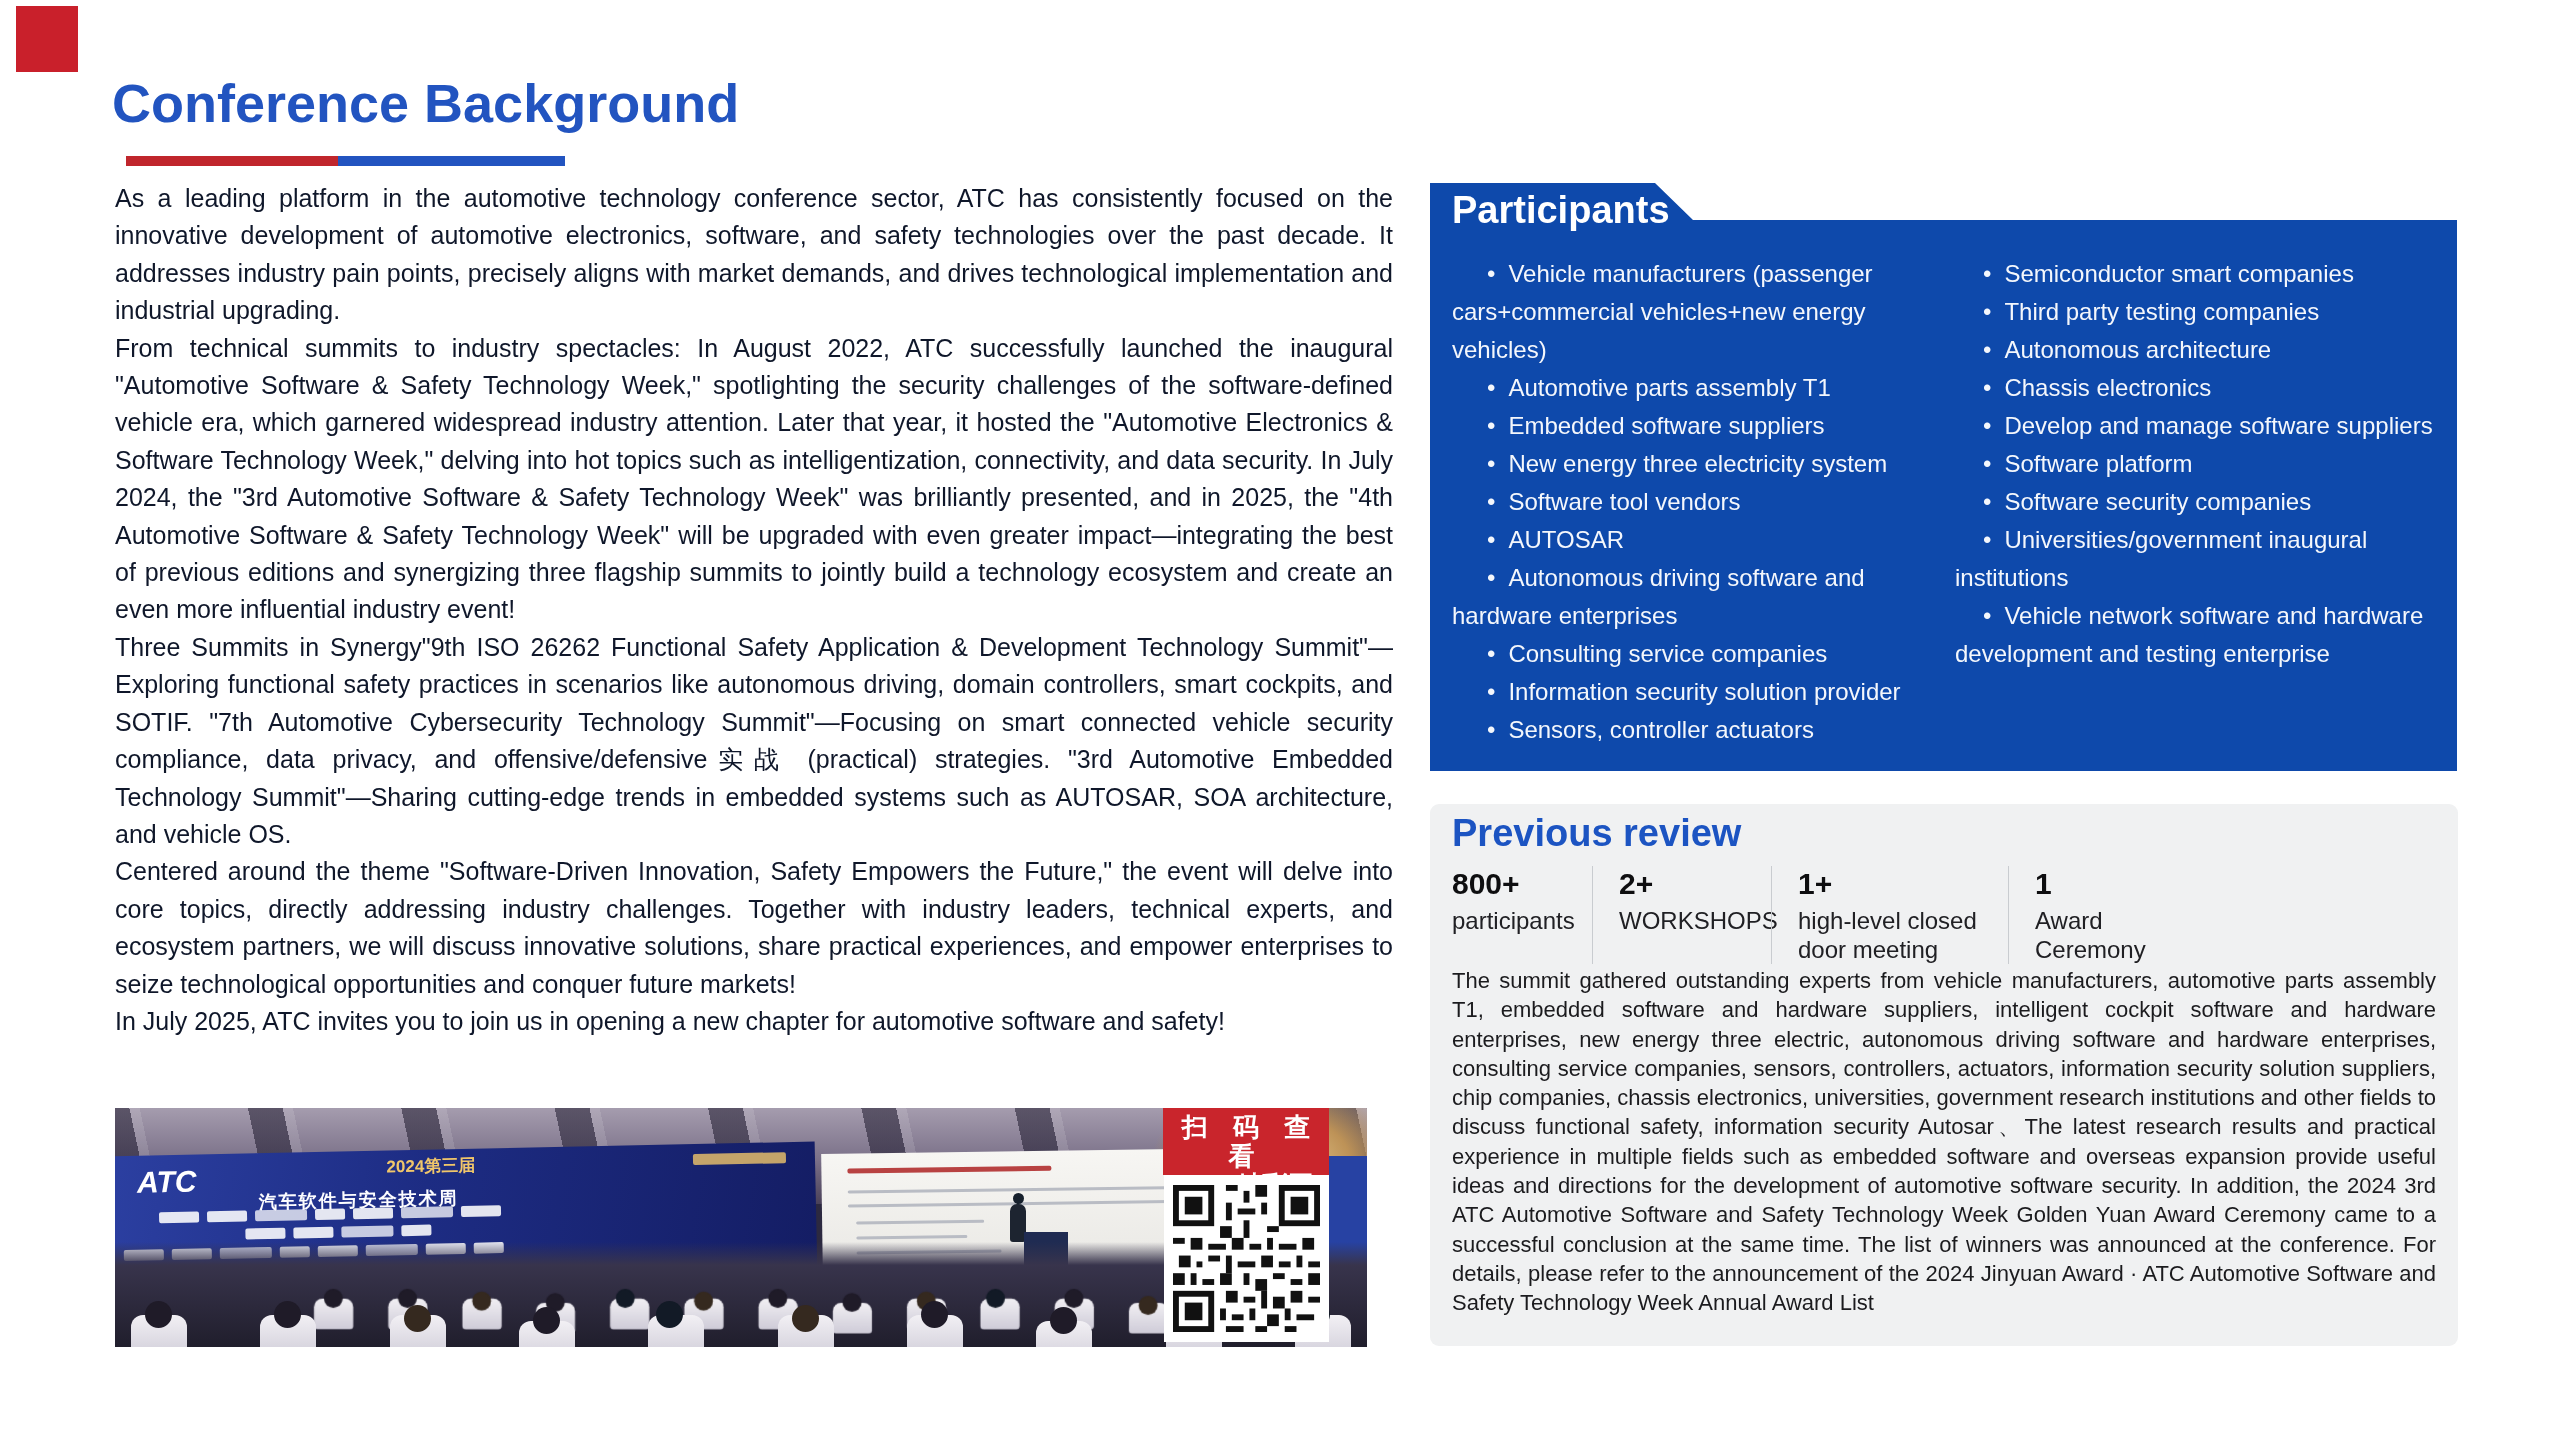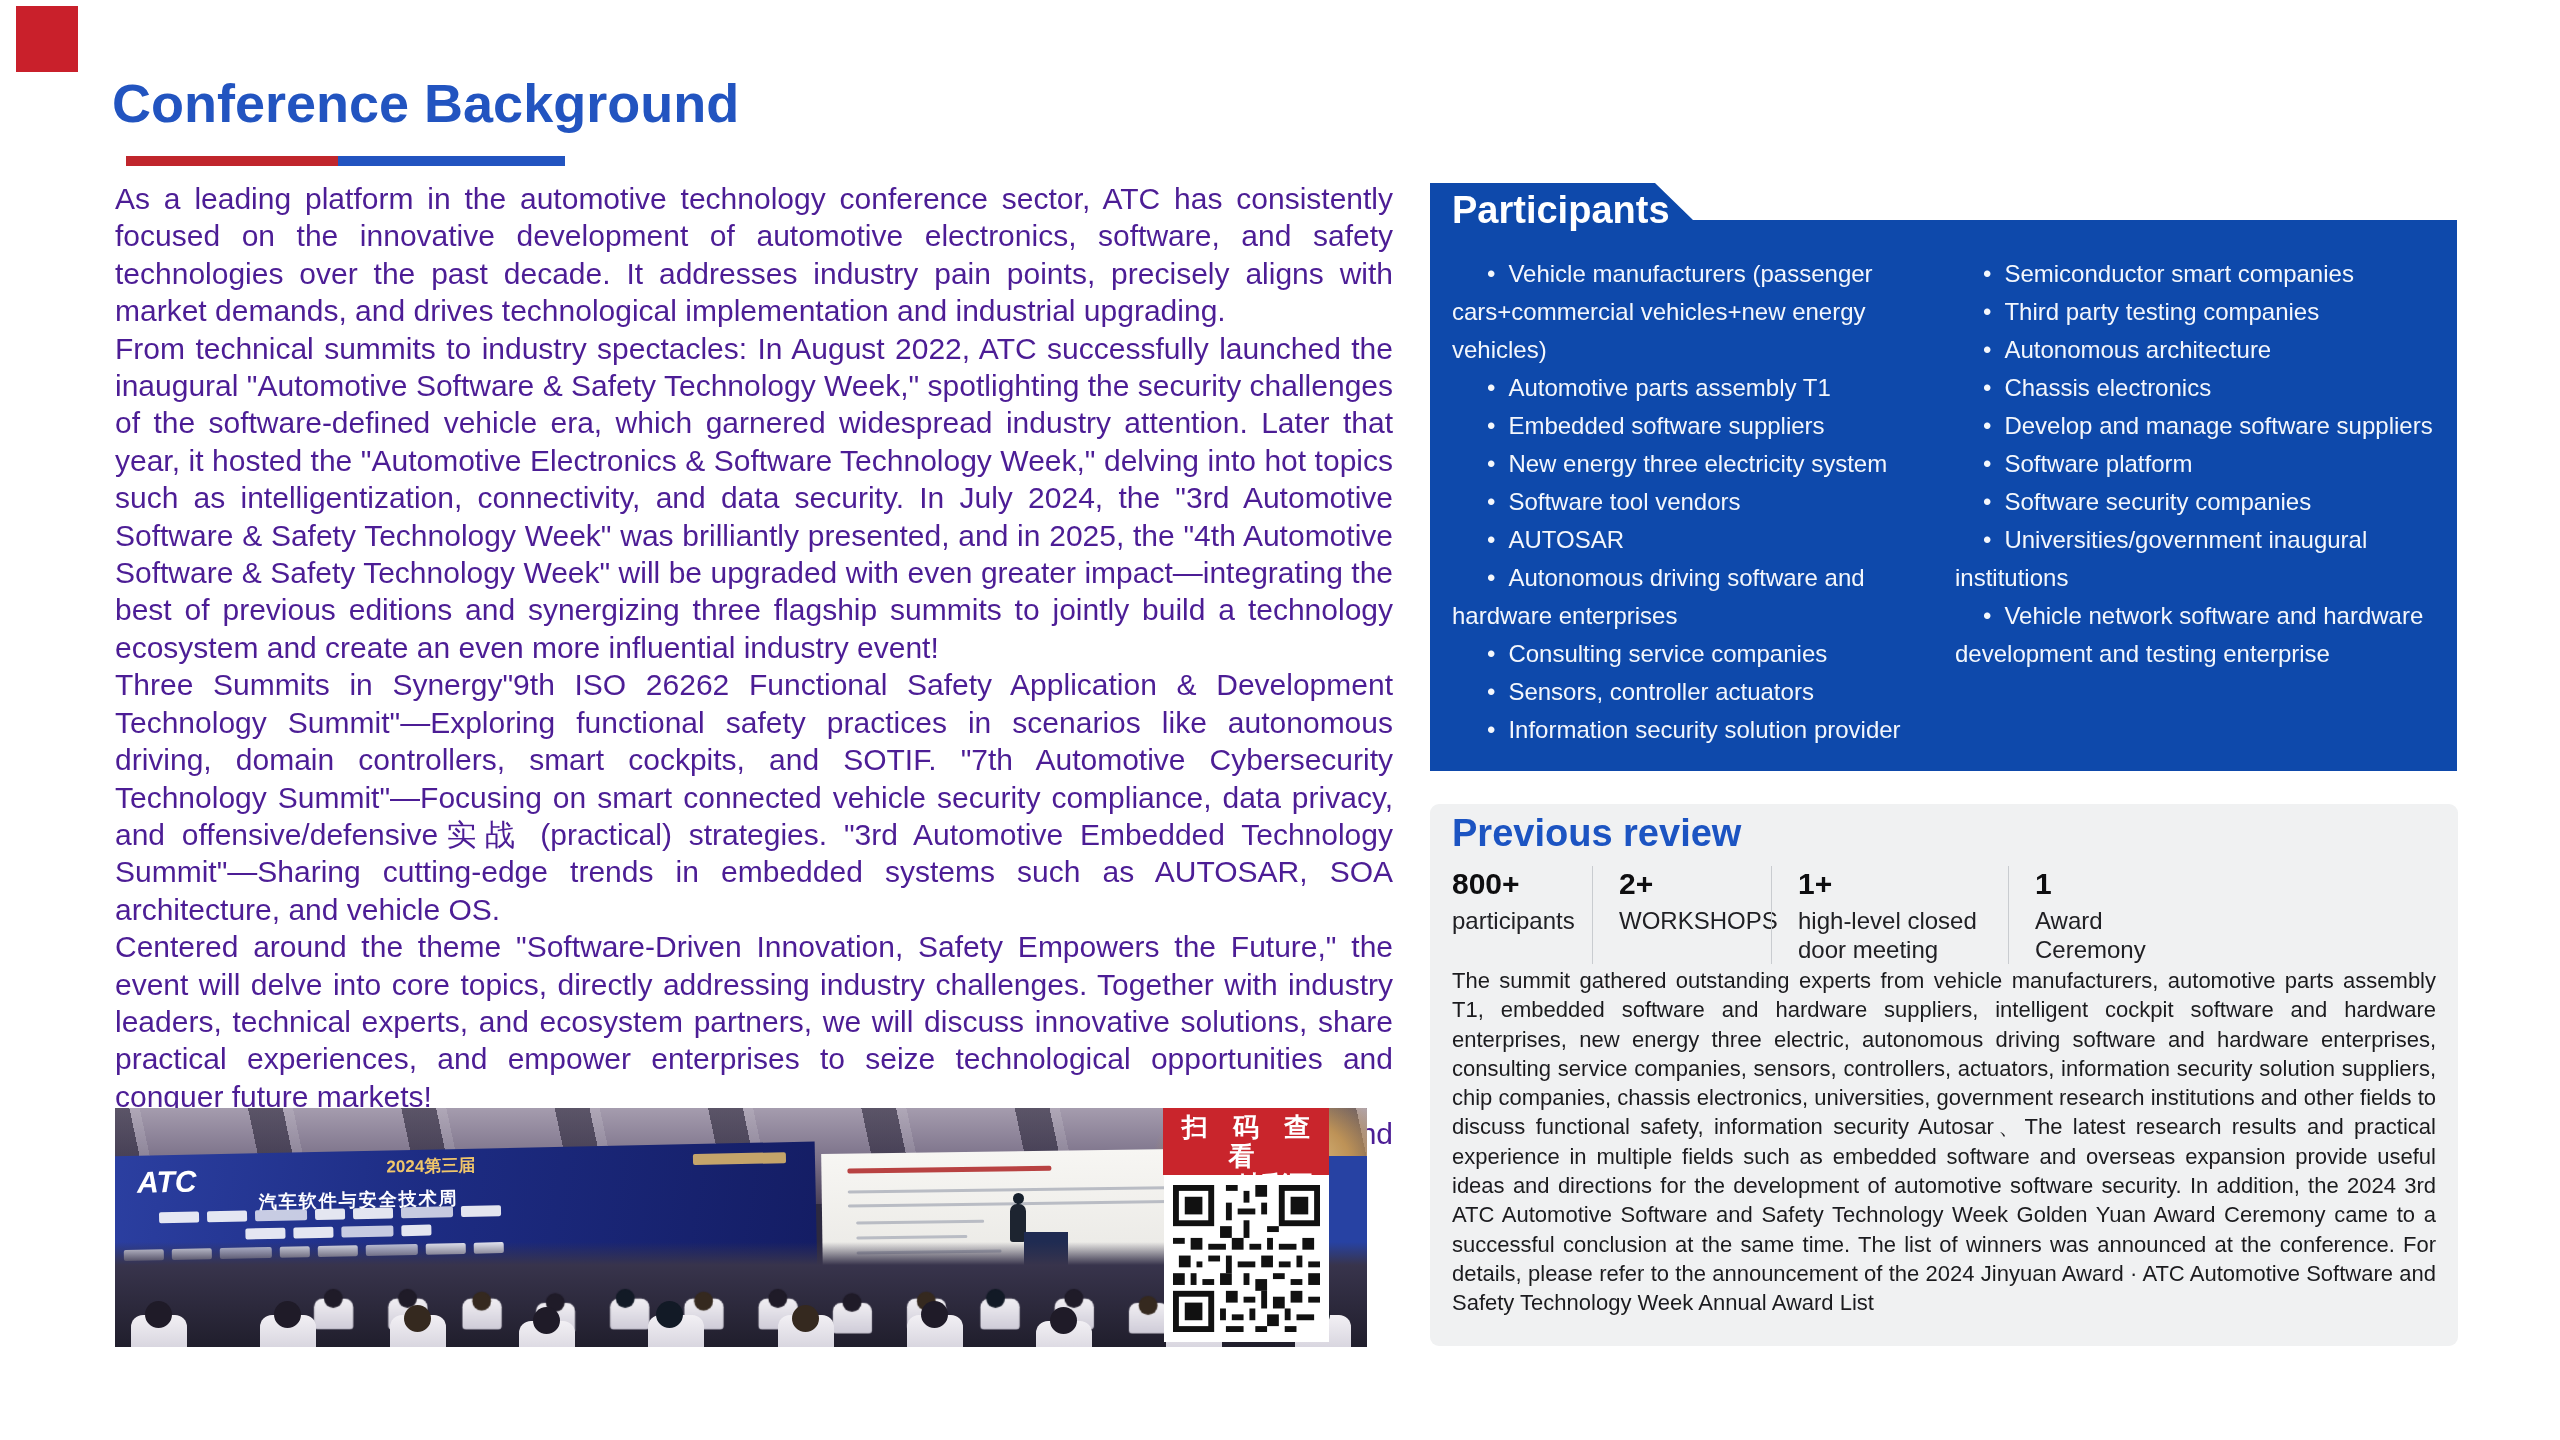--- a/index.html
+++ b/index.html
@@ -9,21 +9,21 @@
 
   
   .corner-mark{left:16px;top:6px;width:62px;height:66px;background:#c9202b;}
 
   
   .page-title{left:112px;top:72px;font-size:54px;font-weight:bold;color:#2254c0;letter-spacing:0px;}
   .rule-red{left:126px;top:156px;width:212px;height:10px;background:#c0262c;}
   .rule-blue{left:338px;top:156px;width:227px;height:10px;background:#2254c0;}
 
   
-  .intro{left:115px;top:180px;width:1278px;font-size:30px;line-height:37.4px;text-align:justify;color:#4c1d95;}
+  .intro{left:115px;top:180px;width:1278px;font-size:25px;line-height:37.4px;text-align:justify;color:#0f172a;}
   .intro p{margin:0;}
 
   
   .participants{left:1430px;top:183px;width:1027px;height:588px;background:#0e49ab;color:#f4f7fc;
     clip-path:polygon(0 0,225px 0,263px 37px,100% 37px,100% 100%,0 100%);}
   .participants-title{left:22px;top:6px;font-size:38px;font-weight:bold;color:#ffffff;}
   .plist{position:absolute;top:72px;font-size:24px;line-height:38px;}
   .plist-left{left:22px;width:470px;}
   .plist-right{left:525px;width:478px;}
   .plist-right .pitem{text-indent:28px;}
@@ -116,22 +116,22 @@
     <div class="abs participants-title">Participants</div>
     <div class="plist plist-left">
       <div class="pitem"><span class="bu">•</span><span>Vehicle manufacturers (passenger cars+commercial vehicles+new energy vehicles)</span></div>
       <div class="pitem"><span class="bu">•</span><span>Automotive parts assembly T1</span></div>
       <div class="pitem"><span class="bu">•</span><span>Embedded software suppliers</span></div>
       <div class="pitem"><span class="bu">•</span><span>New energy three electricity system</span></div>
       <div class="pitem"><span class="bu">•</span><span>Software tool vendors</span></div>
       <div class="pitem"><span class="bu">•</span><span>AUTOSAR</span></div>
       <div class="pitem"><span class="bu">•</span><span>Autonomous driving software and hardware enterprises</span></div>
       <div class="pitem"><span class="bu">•</span><span>Consulting service companies</span></div>
+      <div class="pitem"><span class="bu">•</span><span>Information security solution provider</span></div>
       <div class="pitem"><span class="bu">•</span><span>Sensors, controller actuators</span></div>
-      <div class="pitem"><span class="bu">•</span><span>Information security solution provider</span></div>
     </div>
     <div class="plist plist-right">
       <div class="pitem"><span class="bu">•</span><span>Semiconductor smart companies</span></div>
       <div class="pitem"><span class="bu">•</span><span>Third party testing companies</span></div>
       <div class="pitem"><span class="bu">•</span><span>Autonomous architecture</span></div>
       <div class="pitem"><span class="bu">•</span><span>Chassis electronics</span></div>
       <div class="pitem"><span class="bu">•</span><span>Develop and manage software suppliers</span></div>
       <div class="pitem"><span class="bu">•</span><span>Software platform</span></div>
       <div class="pitem"><span class="bu">•</span><span>Software security companies</span></div>
       <div class="pitem"><span class="bu">•</span><span>Universities/government inaugural institutions</span></div>

